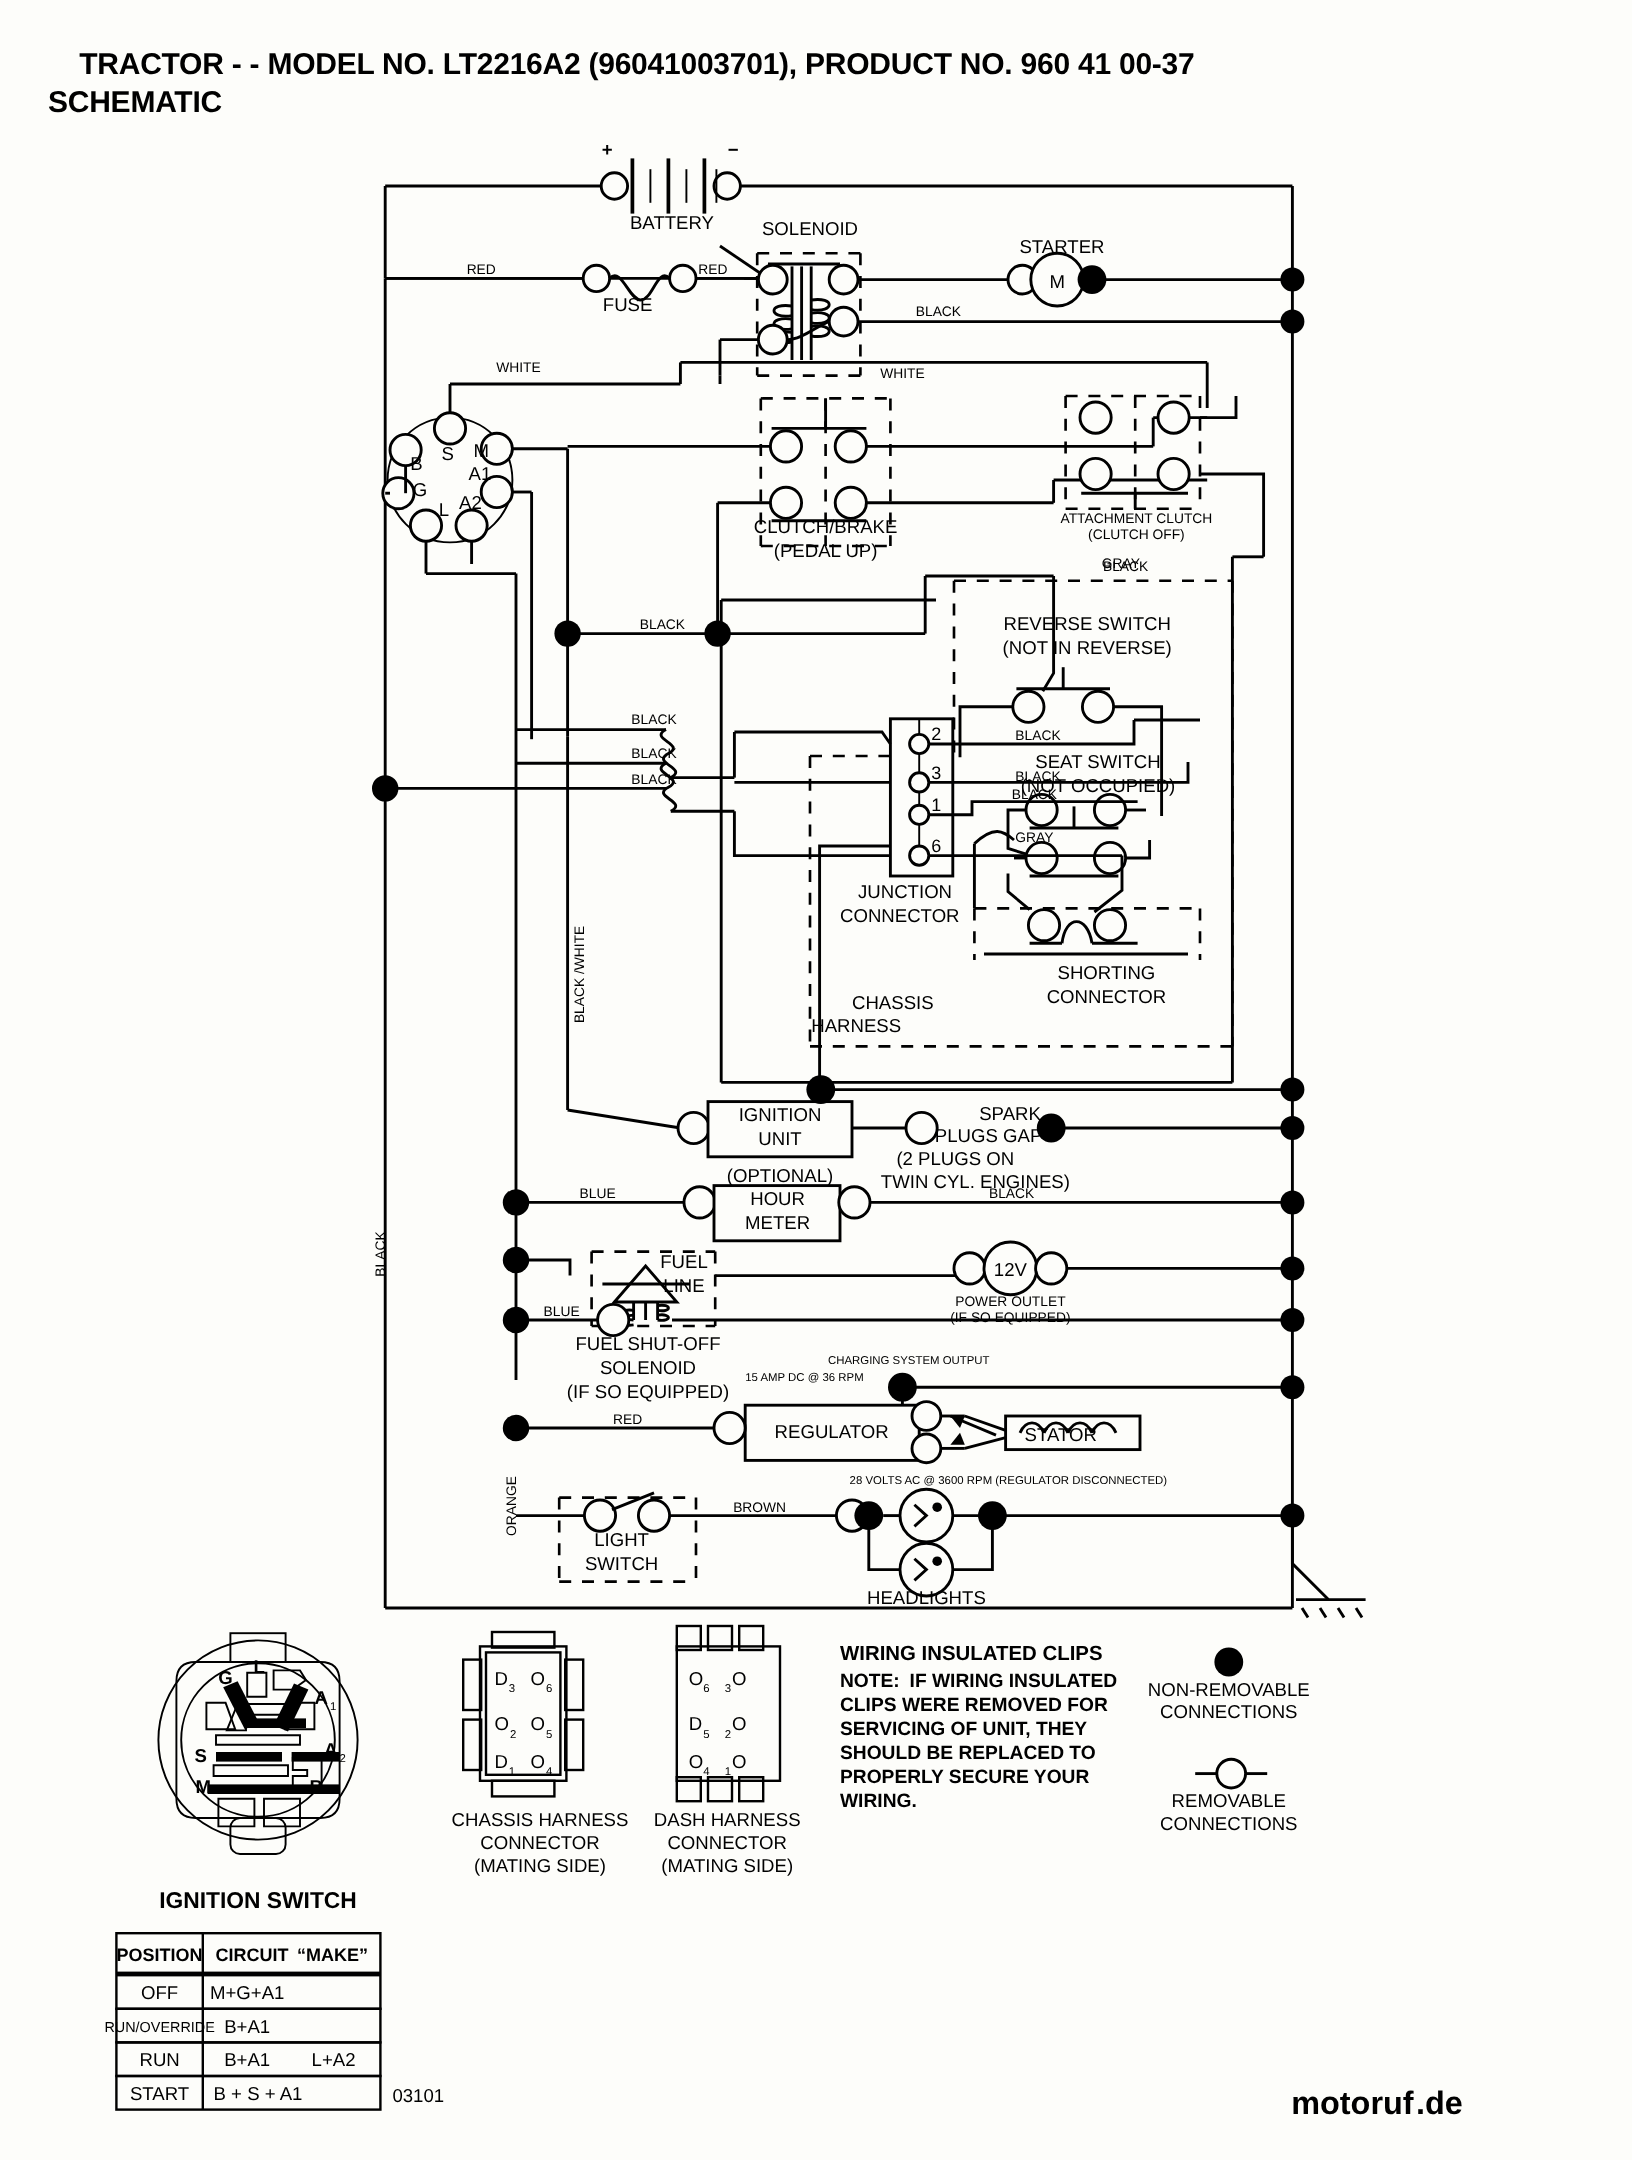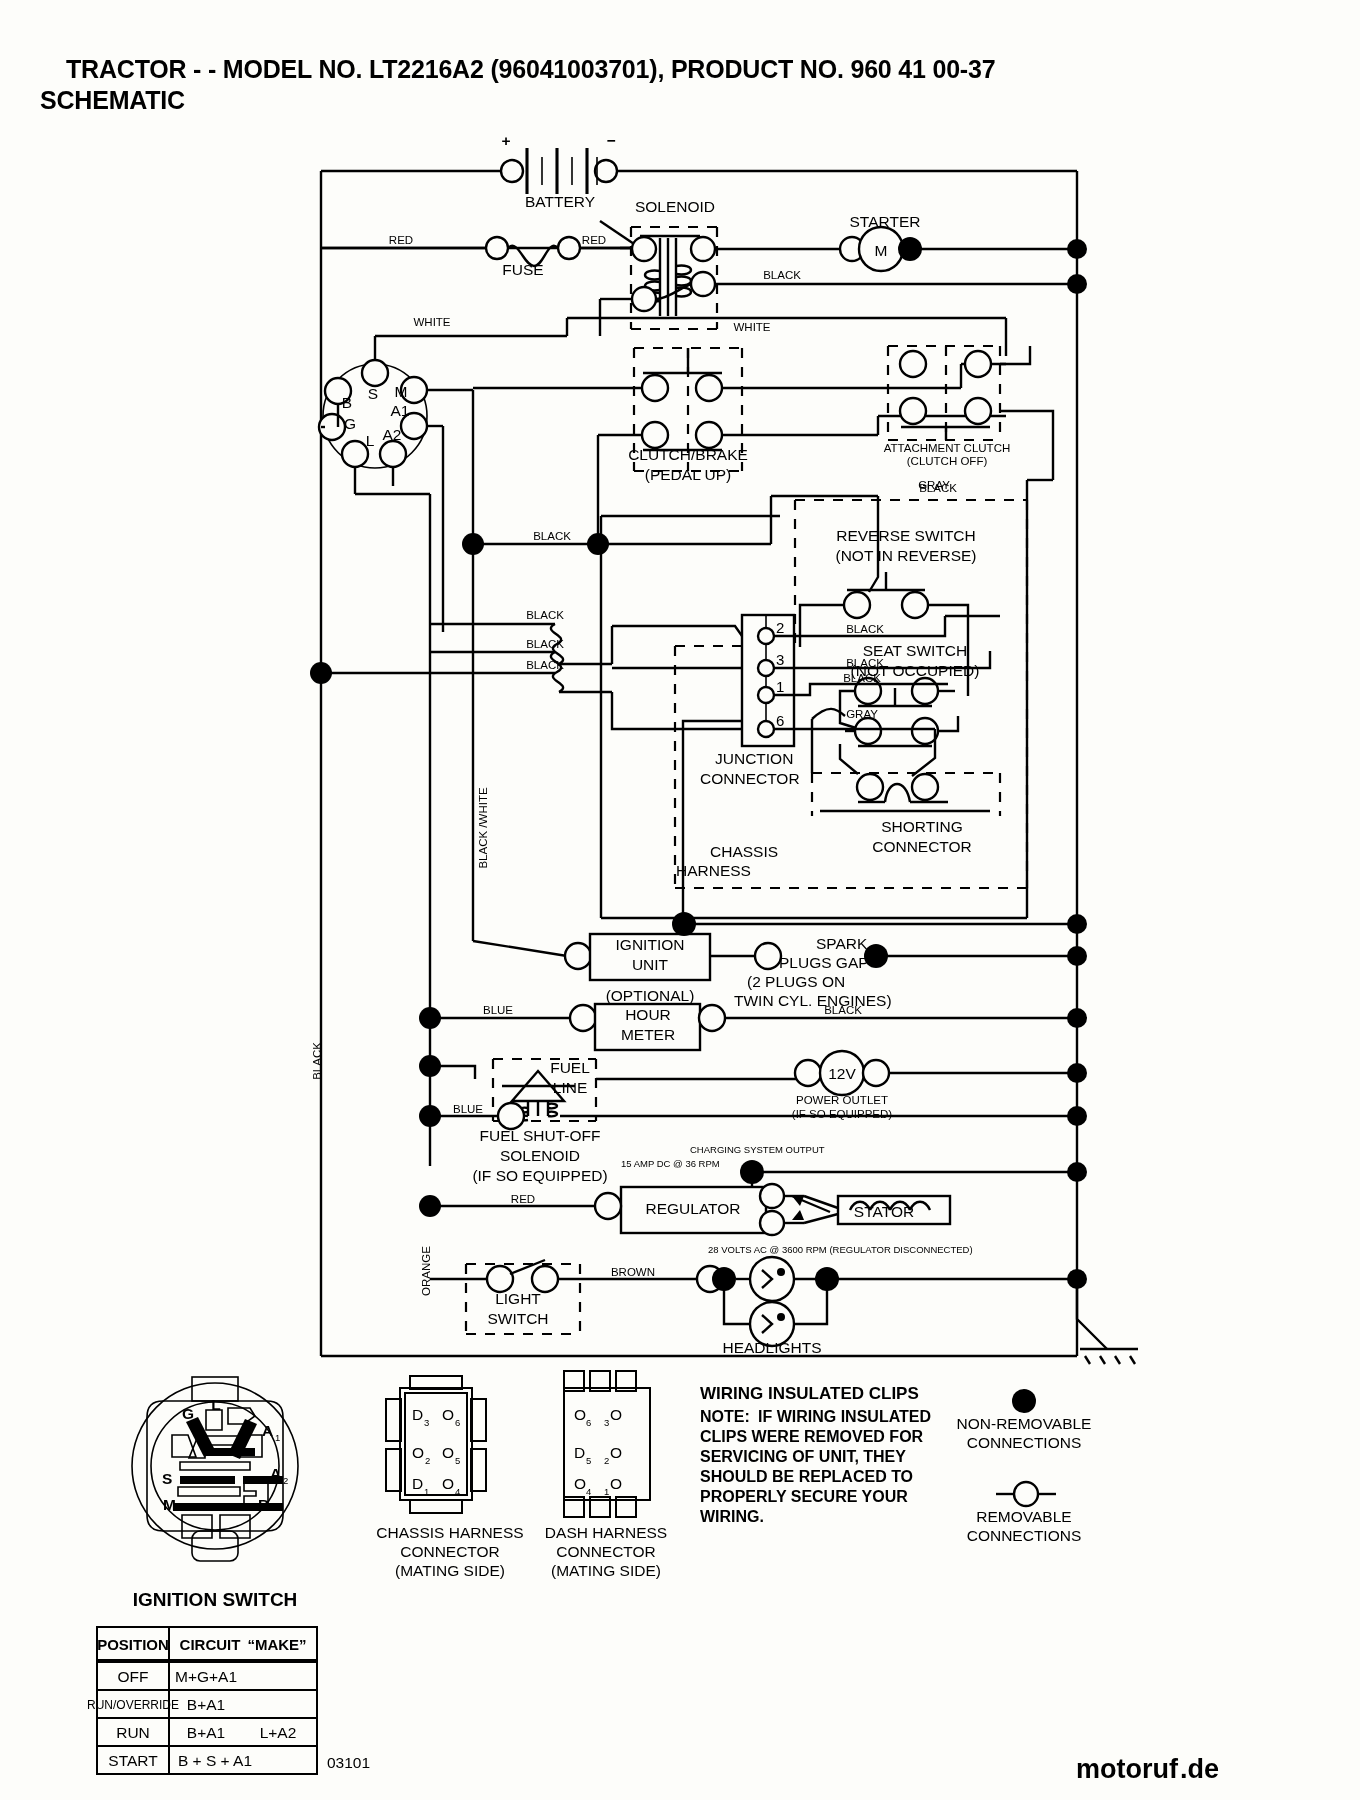--- a/index.html
+++ b/index.html
@@ -4,21 +4,21 @@
 <style>
   html,body{margin:0;padding:0;}
   body{
     width:1360px;height:1800px;
     background:#fdfdfa;
     font-family:"Liberation Sans", sans-serif;
     color:#000;
     position:relative;
     overflow:hidden;
   }
-  #sheet{position:absolute;left:0;top:16px;width:1360px;height:1530px;}
+  #sheet{position:absolute;left:0;top:0;width:1360px;height:1530px;}
   svg{display:block;}
   text{font-family:"Liberation Sans", sans-serif;fill:#000;}
   .ttl{font-size:25px;font-weight:bold;letter-spacing:-0.2px;}
   .lbl{font-size:15.5px;}
   .lblb{font-size:15.5px;font-weight:bold;}
   .sm{font-size:11.5px;}
   .xs{font-size:9.5px;}
   .pin{font-size:15px;}
   .wire{stroke:#000;stroke-width:2.4;fill:none;}
   .wire3{stroke:#000;stroke-width:3.1;fill:none;}

